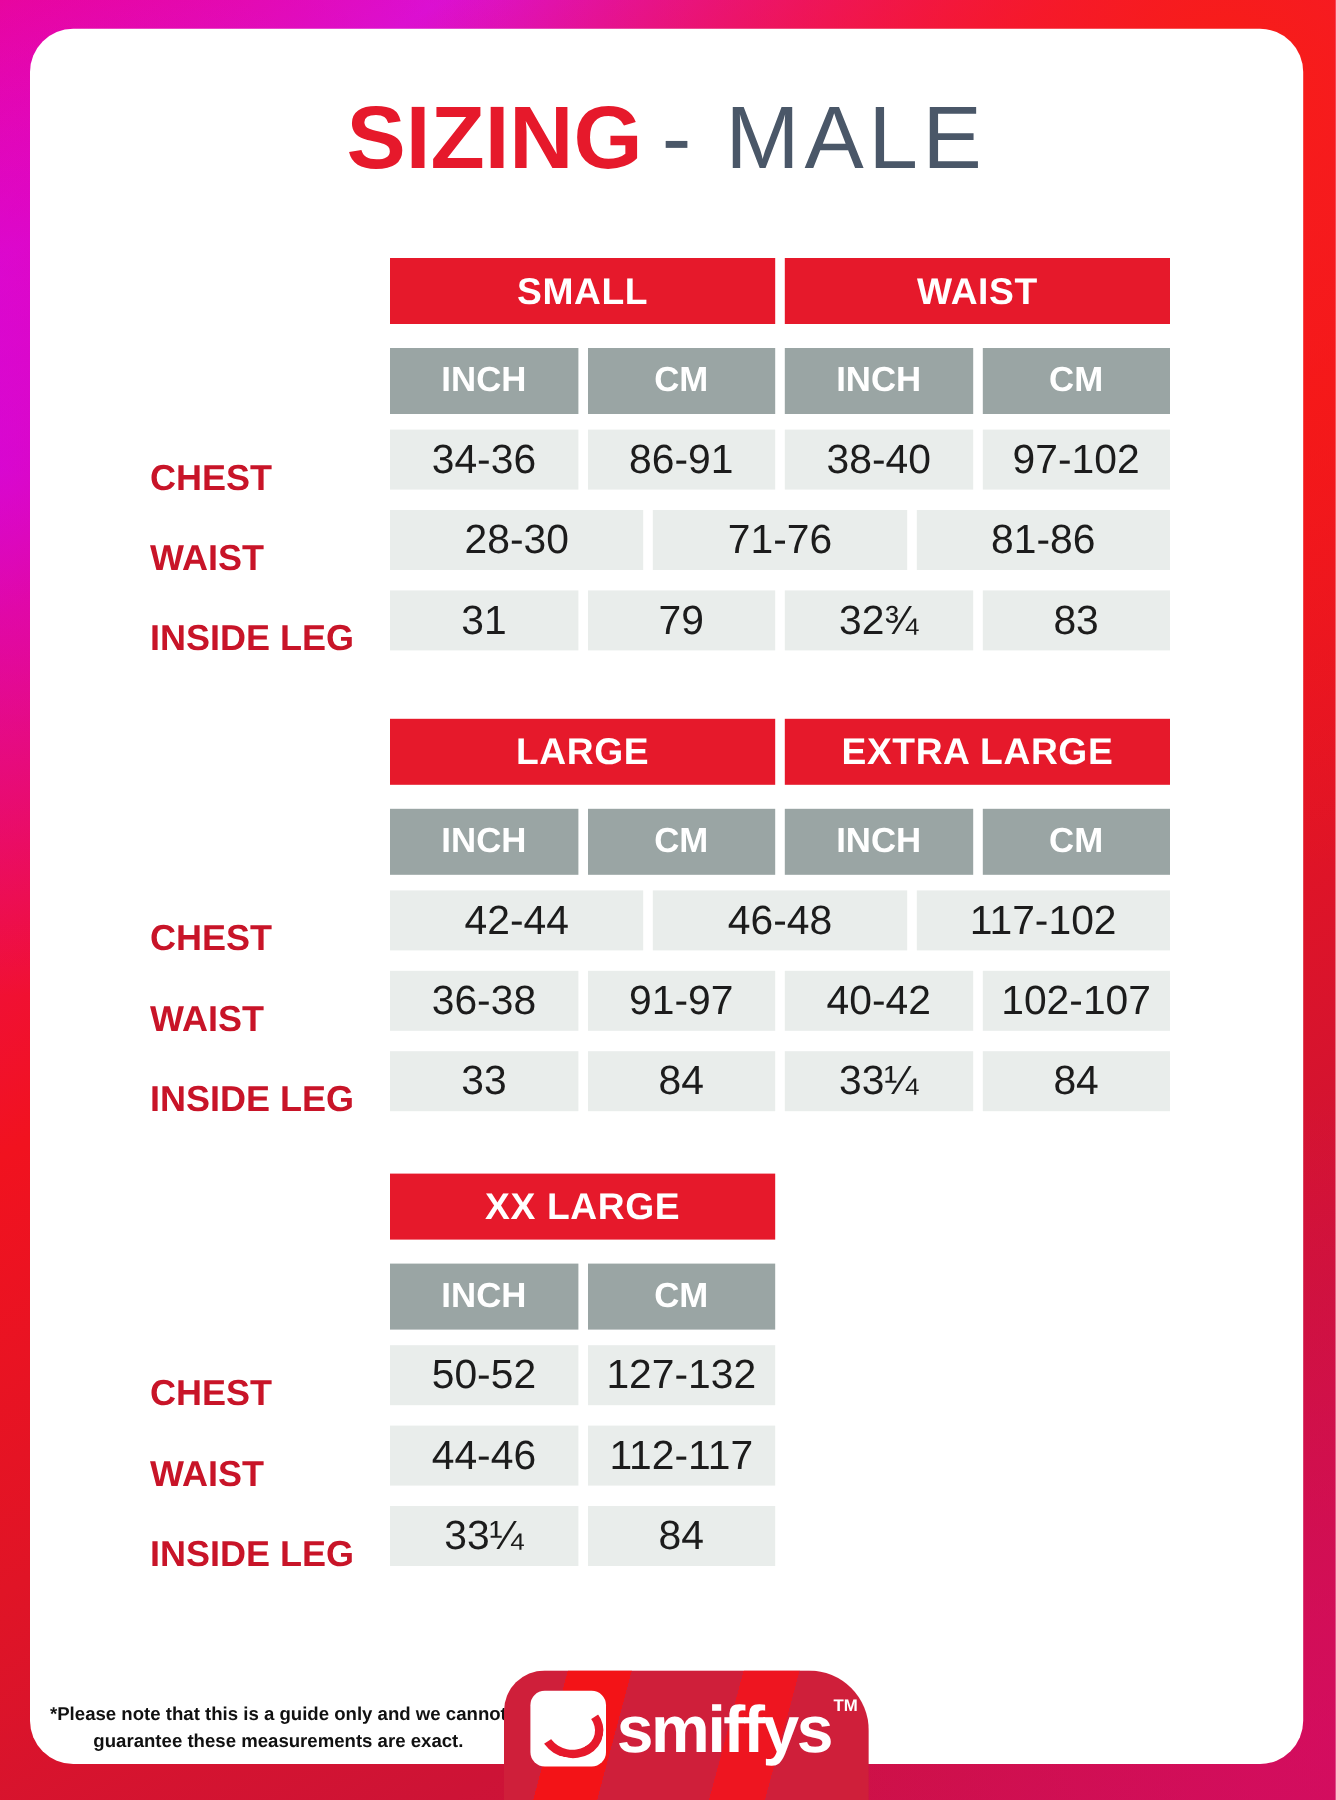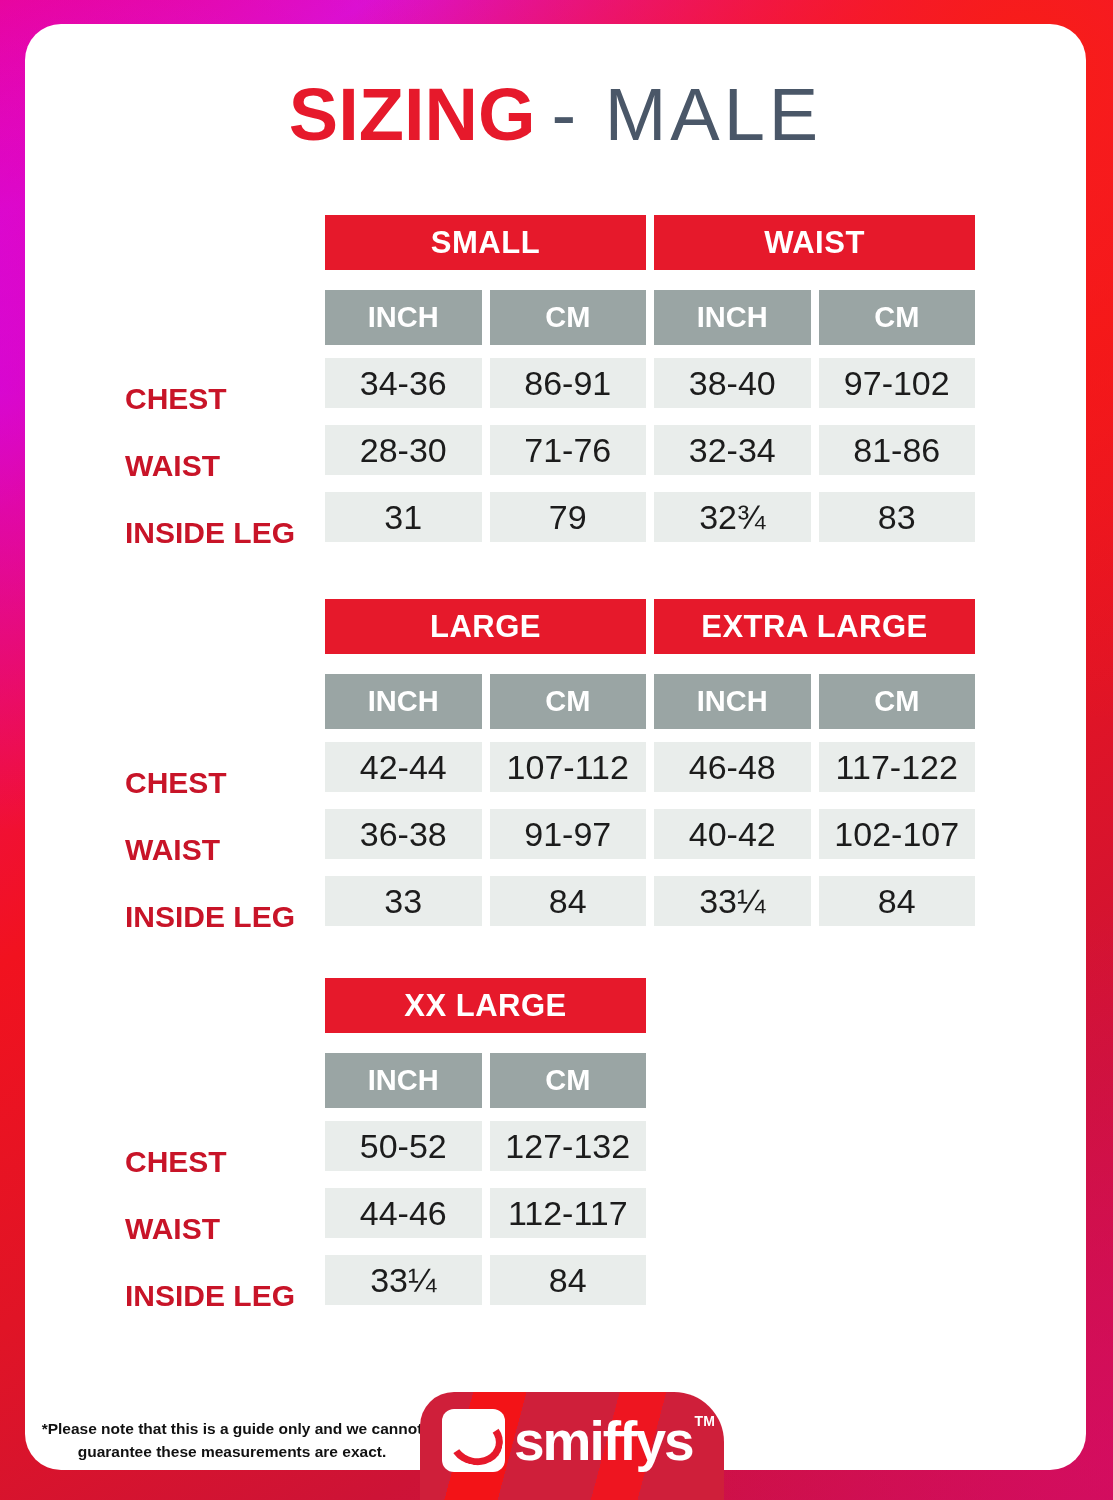--- a/index.html
+++ b/index.html
@@ -113,21 +113,20 @@
           <div class="row-label">CHEST</div>
           <div class="data-cell">34-36</div>
           <div class="data-cell">86-91</div>
           <div class="data-cell">38-40</div>
           <div class="data-cell">97-102</div>
         </div>
         <div class="data-row">
           <div class="row-label">WAIST</div>
           <div class="data-cell">28-30</div>
           <div class="data-cell">71-76</div>
-          <div class="data-cell">32-34</div>
           <div class="data-cell">81-86</div>
         </div>
         <div class="data-row">
           <div class="row-label">INSIDE LEG</div>
           <div class="data-cell">31</div>
           <div class="data-cell">79</div>
           <div class="data-cell">32¾</div>
           <div class="data-cell">83</div>
         </div>
       </div>
@@ -141,23 +140,22 @@
     <div class="unit-headers">
         <div class="unit-cell">INCH</div>
         <div class="unit-cell">CM</div>
         <div class="unit-cell">INCH</div>
         <div class="unit-cell">CM</div>
       </div>
     <div class="table-body">
         <div class="data-row">
           <div class="row-label">CHEST</div>
           <div class="data-cell">42-44</div>
-          <div class="data-cell">107-112</div>
           <div class="data-cell">46-48</div>
-          <div class="data-cell">117-122</div>
+          <div class="data-cell">117-102</div>
         </div>
         <div class="data-row">
           <div class="row-label">WAIST</div>
           <div class="data-cell">36-38</div>
           <div class="data-cell">91-97</div>
           <div class="data-cell">40-42</div>
           <div class="data-cell">102-107</div>
         </div>
         <div class="data-row">
           <div class="row-label">INSIDE LEG</div>

